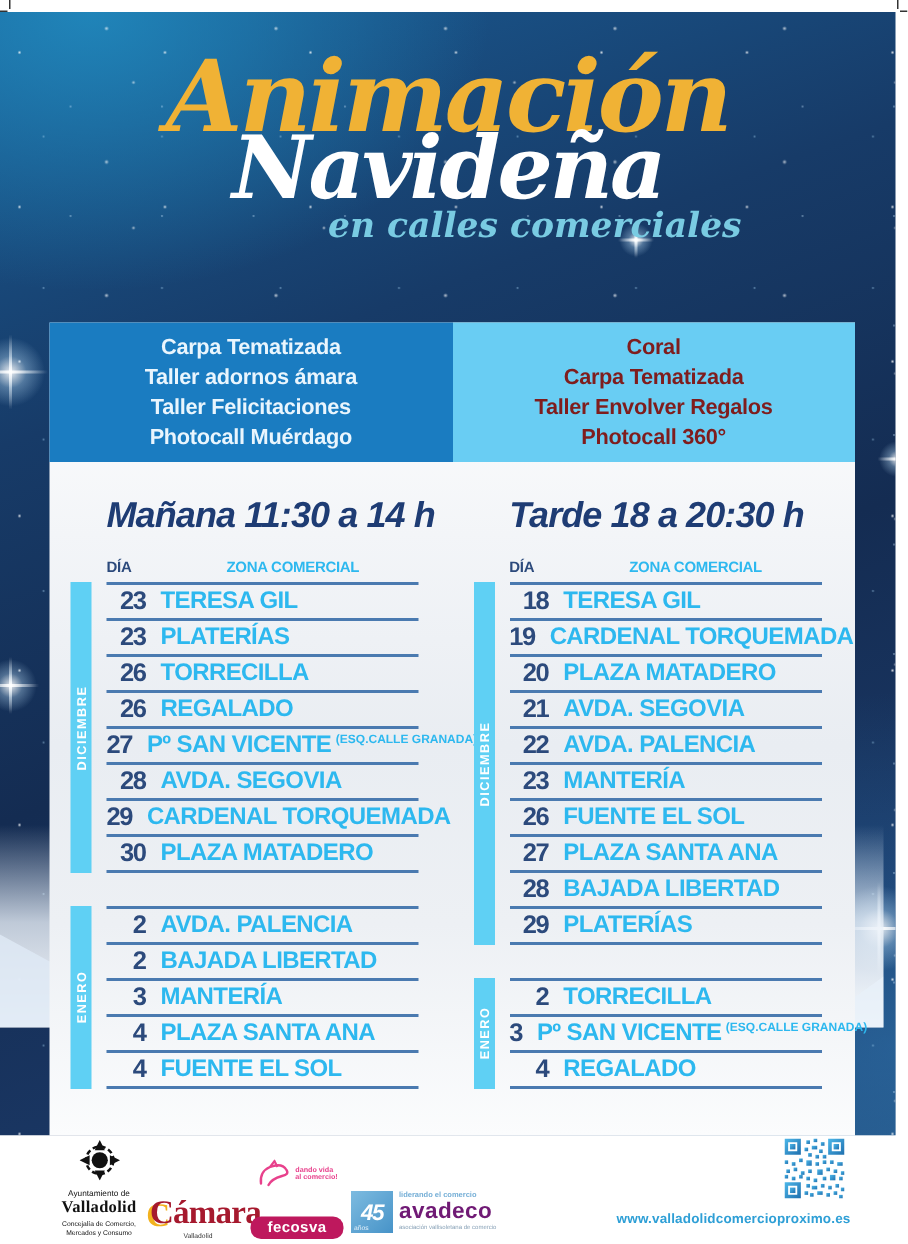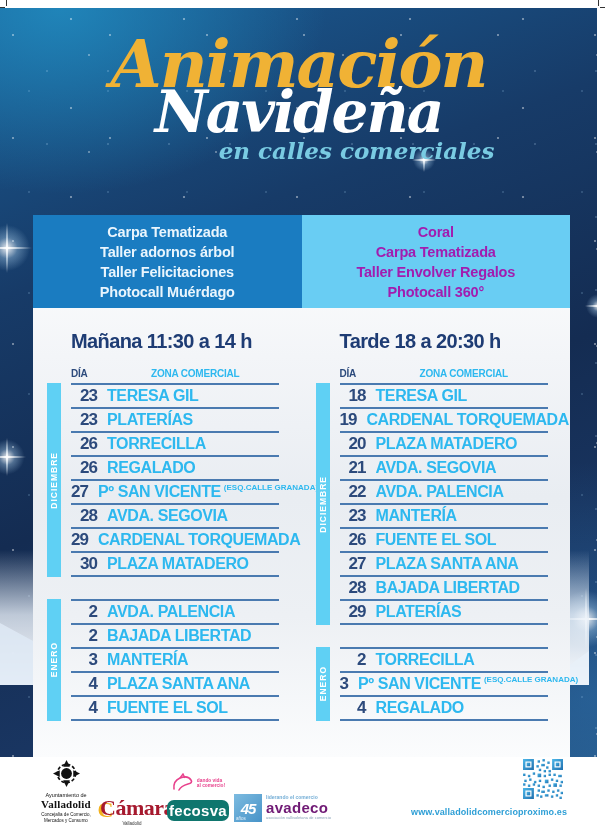--- a/index.html
+++ b/index.html
@@ -51,25 +51,25 @@
   .t2{font-size:58px;line-height:1;color:#fff;margin-top:-16px;letter-spacing:-2px;}
   .t3{font-size:23px;color:var(--script-blue,#79cbe2);margin-top:-4px;transform:translateX(58px);letter-spacing:0;}
 
   
   .panel{position:absolute;left:33px;top:215px;width:537px;bottom:72px;z-index:2;
     background:linear-gradient(180deg,#ffffff 0%,#f3f5f8 26%,#e9edf2 52%,#edf0f4 74%,#fbfcfd 100%);}
   .boxes{display:flex;height:93px;}
   .box{flex:1;display:flex;flex-direction:column;justify-content:center;text-align:center;}
   .box div{font-size:14.5px;font-weight:bold;line-height:20px;letter-spacing:-.2px;}
   .box.morning{background:var(--box-morning,#1a7cc1);color:#e9f5fd;}
-  .box.evening{background:var(--box-evening,#69cdf3);color:#a21caf;}
+  .box.evening{background:var(--box-evening,#69cdf3);color:#7f1d1d;}
 
   .schedule{display:flex;margin-top:22px;}
   .scol{flex:1;padding-left:38px;box-sizing:border-box;}
-  .time-label{font-size:20px;font-weight:bold;color:var(--navy,#1e3c74);letter-spacing:-.6px;}
+  .time-label{font-size:24px;font-weight:bold;color:var(--navy,#1e3c74);letter-spacing:-.6px;font-style:italic;}
   .thead{margin-top:15px;margin-bottom:4px;display:flex;align-items:baseline;font-size:10px;font-weight:bold;gap:44px;}
   .th-day{width:26px;color:var(--day-navy,#2c4a7c);letter-spacing:-.2px;}
   .th-zone{margin-left:10px;color:var(--cyan,#2db8ef);letter-spacing:-.2px;}
 
   .month-block{position:relative;width:208px;}
   .month-block + .month-block{margin-top:22px;}
   .rows{border-top:2px solid var(--line,#4a7ab0);}
   .row{display:flex;align-items:center;height:22px;border-bottom:2px solid var(--line,#4a7ab0);}
   .day{width:26px;text-align:right;font-size:17px;font-weight:bold;color:var(--day-navy,#2c4a7c);letter-spacing:-1px;}
   .zone{margin-left:10px;font-size:16px;font-weight:bold;color:var(--cyan,#2db8ef);letter-spacing:-.4px;white-space:nowrap;display:flex;align-items:flex-start;}
@@ -87,21 +87,21 @@
   .ayto-dept{font-size:4.5px;line-height:5.5px;margin-top:2px;}
   .lg-camara{left:100px;top:38px;width:64px;text-align:center;}
   .cam-name{font-family:"Liberation Serif",serif;font-weight:bold;font-size:22px;color:#a6192e;position:relative;letter-spacing:-.5px;}
   .cam-name .cc{position:relative;}
   .cam-name .cc::before{content:"C";position:absolute;left:-2.5px;top:1.5px;color:#f2b21e;z-index:0;}
   .cam-name .cc span{position:relative;z-index:1;}
   .cam-city{font-size:4.5px;color:#333;margin-top:0;}
   .lg-fecosva{left:167px;top:16px;width:62px;text-align:center;}
   .fec-top{display:flex;align-items:center;justify-content:center;gap:2px;}
   .fec-tag{font-size:4.8px;color:#e8418c;text-align:left;line-height:5.5px;font-weight:bold;}
-  .fec-pill{margin-top:7px;background:#0f766e;color:#fff;font-weight:bold;font-size:15px;border-radius:7px;padding:2px 0;letter-spacing:.3px;}
+  .fec-pill{margin-top:18px;background:#be185d;color:#fff;font-weight:bold;font-size:10px;border-radius:7px;padding:2px 0;letter-spacing:.3px;}
   .lg-45{left:234px;top:37px;display:flex;align-items:flex-start;gap:4px;}
   .sq45{width:28px;height:28px;background:linear-gradient(135deg,#7dbbe0,#4793c8);position:relative;display:flex;align-items:center;justify-content:center;}
   .sq45 .n{color:#fff;font-weight:bold;font-style:italic;font-size:15px;letter-spacing:-1px;}
   .sq45 .a{position:absolute;left:2px;bottom:1px;color:#e7f2fa;font-size:4.5px;}
   .ava-col{display:flex;flex-direction:column;}
   .ava-tag{font-size:5px;color:#74aed6;font-weight:bold;}
   .ava-name{font-size:15px;font-weight:bold;color:#701a75;letter-spacing:.3px;line-height:15px;}
   .ava-sub{font-size:4px;color:#8aa3b8;}
   .lg-qr{right:42px;top:2px;width:40px;height:40px;}
   .website{right:38px;top:50px;font-size:9px;font-weight:bold;color:var(--website-blue,#2e9fd6);letter-spacing:.1px;}
@@ -141,21 +141,21 @@
     <div class="t1">Animación</div>
     <div class="t2">Navideña</div>
     <div class="t3">en calles comerciales</div>
   </div>
 
   <div class="panel">
     <div class="boxes">
       <div class="box morning">
 
       <div class="activity">Carpa Tematizada</div>
-          <div class="activity">Taller adornos árbol</div>
+          <div class="activity">Taller adornos ámara</div>
           <div class="activity">Taller Felicitaciones</div>
           <div class="activity">Photocall Muérdago</div>
         </div>
       <div class="box evening">
 
       <div class="activity">Coral</div>
           <div class="activity">Carpa Tematizada</div>
           <div class="activity">Taller Envolver Regalos</div>
           <div class="activity">Photocall 360°</div>
         </div>

